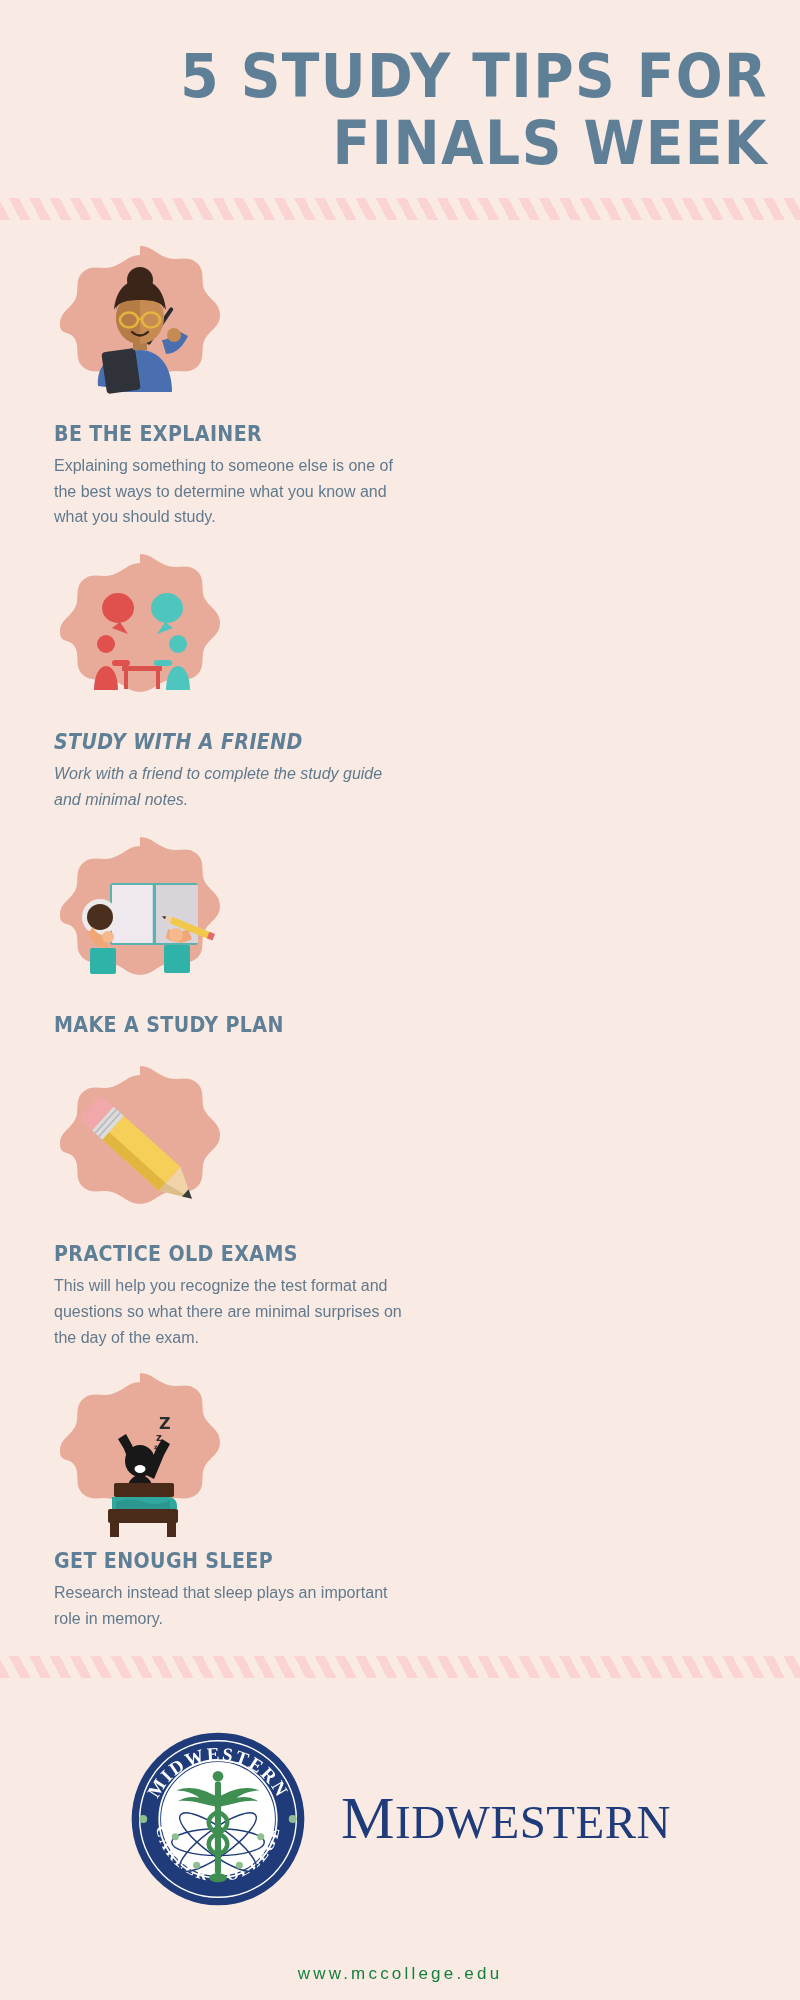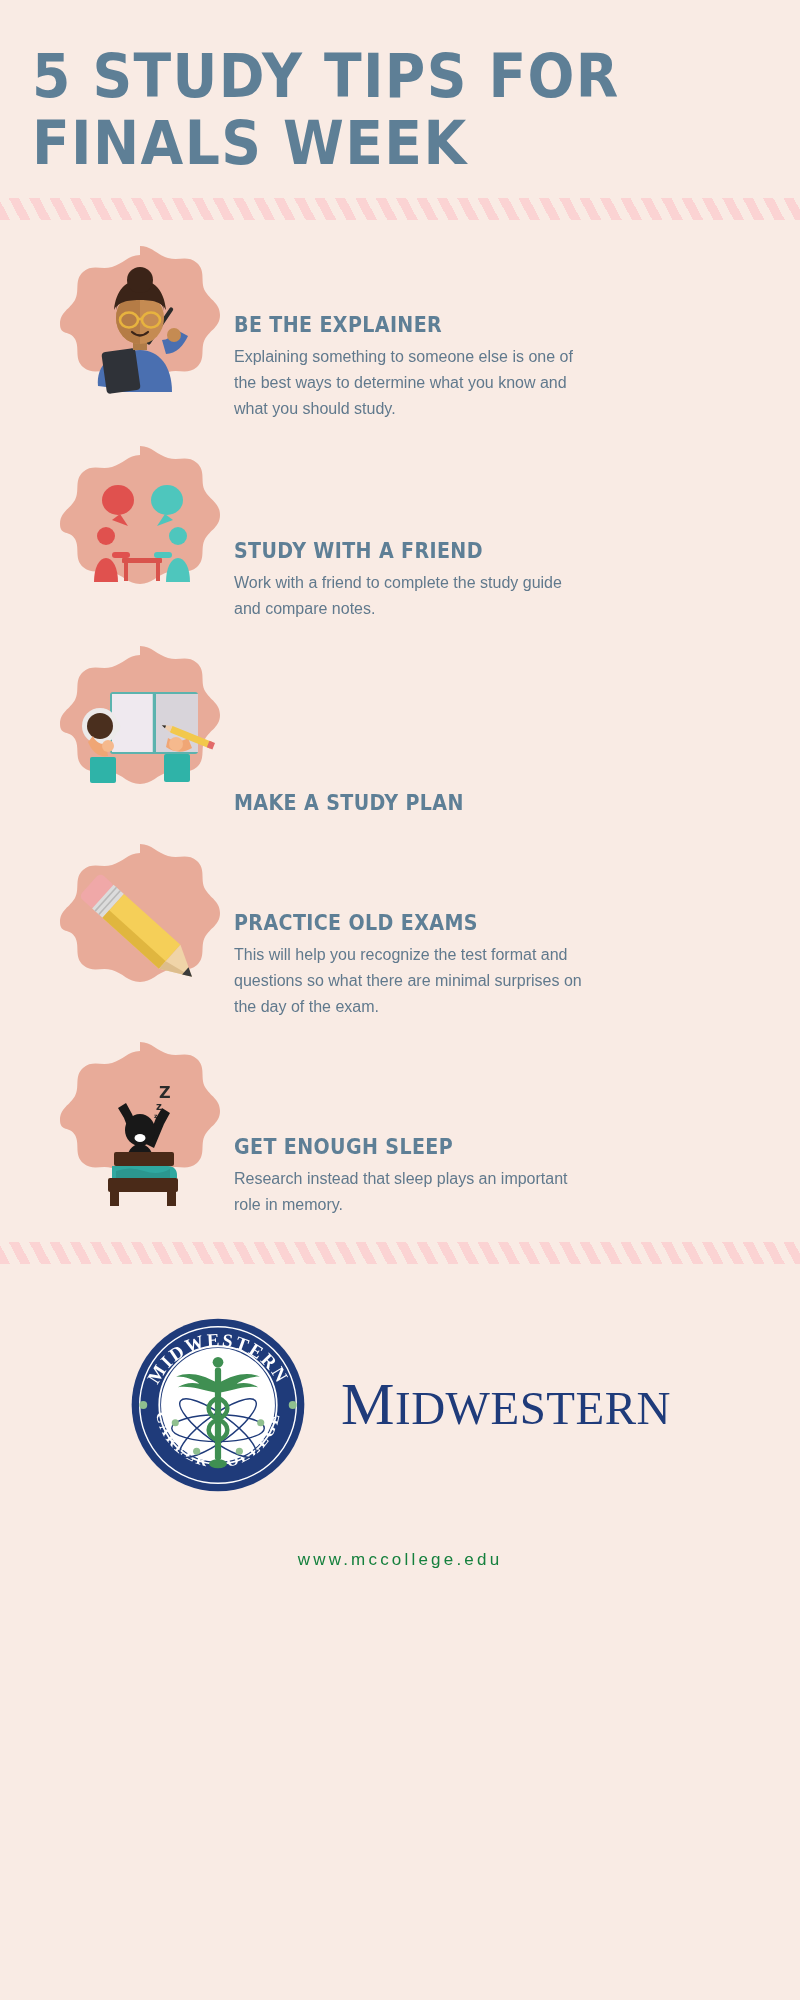--- a/index.html
+++ b/index.html
@@ -18,21 +18,21 @@
   .page {
     width: 800px;
     height: 2000px;
     position: relative;
     background: #f9ebe4;
   }
 
   
   .header {
     padding-top: 44px;
-    text-align: left;
+    text-align: right;
   }
   .title-line {
     display: block;
     font-family: "DejaVu Sans", sans-serif;
     font-weight: bold;
     font-size: 60px;
     letter-spacing: 1.5px;
     color: #5e7f96;
     line-height: 1.08;
     text-transform: uppercase;
@@ -55,23 +55,24 @@
   }
   .stripe-top { margin-top: 22px; }
   .stripe-bottom { margin-top: 0px; }
 
   
   .tips {
     padding-top: 6px;
   }
   .tip {
     display: flex;
-    align-items: flex-end;
+    align-items: flex-start;
     padding: 0 30px 0 50px;
     box-sizing: border-box;
+    flex-direction: column;
   }
   .tip-badge {
     flex: 0 0 auto;
     width: 180px;
     height: 180px;
     position: relative;
   }
   .tip-body {
     flex: 1 1 auto;
     padding-left: 4px;
@@ -197,21 +198,21 @@
 
           <path d="M82 90q8 7 16 0" fill="none" stroke="#3b2418" stroke-width="2.2" stroke-linecap="round"></path>
         </svg>
       </div>
       <div class="tip-body">
         <p class="tip-heading">Be the Explainer</p>
         <p class="tip-text">Explaining something to someone else is one of the best ways to determine what you know and what you should study.</p>
       </div>
     </div>
 
-    <div class="tip" style="margin-top:20px;">
+    <div class="tip" style="margin-top:20px;font-style:italic;">
       <div class="tip-badge">
         <svg class="blob" viewBox="0 0 180 180">
           <path fill="#e8ab99" d="M90 4c12 0 17 9 28 12s20-3 29 5 3 19 8 28 15 12 15 24-10 15-15 24 1 20-8 28-18 2-29 5-16 12-28 12-17-9-28-12-20 3-29-5-3-19-8-28S10 94 10 82s10-15 15-24-1-20 8-28 18-2 29-5 16-12 28-12z"></path>
         </svg>
         <svg class="illus" viewBox="0 0 180 180">
 
           <ellipse cx="68" cy="58" rx="16" ry="15" fill="#e0514e"></ellipse>
           <path d="M70 72l8 12-16-6z" fill="#e0514e"></path>
           <ellipse cx="117" cy="58" rx="16" ry="15" fill="#4ec6bd"></ellipse>
           <path d="M115 72l-8 12 16-6z" fill="#4ec6bd"></path>
@@ -224,21 +225,21 @@
           <path d="M44 140c0-14 5-24 12-24s12 10 12 24z" fill="#e0514e"></path>
           <rect x="62" y="110" width="18" height="6" rx="3" fill="#e0514e"></rect>
 
           <circle cx="128" cy="94" r="9" fill="#4ec6bd"></circle>
           <path d="M116 140c0-14 5-24 12-24s12 10 12 24z" fill="#4ec6bd"></path>
           <rect x="104" y="110" width="18" height="6" rx="3" fill="#4ec6bd"></rect>
         </svg>
       </div>
       <div class="tip-body">
         <p class="tip-heading">Study with a Friend</p>
-        <p class="tip-text">Work with a friend to complete the study guide and compare notes.</p>
+        <p class="tip-text">Work with a friend to complete the study guide and minimal notes.</p>
       </div>
     </div>
 
     <div class="tip" style="margin-top:20px;">
       <div class="tip-badge">
         <svg class="blob" viewBox="0 0 180 180">
           <path fill="#e8ab99" d="M90 4c12 0 17 9 28 12s20-3 29 5 3 19 8 28 15 12 15 24-10 15-15 24 1 20-8 28-18 2-29 5-16 12-28 12-17-9-28-12-20 3-29-5-3-19-8-28S10 94 10 82s10-15 15-24-1-20 8-28 18-2 29-5 16-12 28-12z"></path>
         </svg>
         <svg class="illus" viewBox="0 0 180 180">
 

